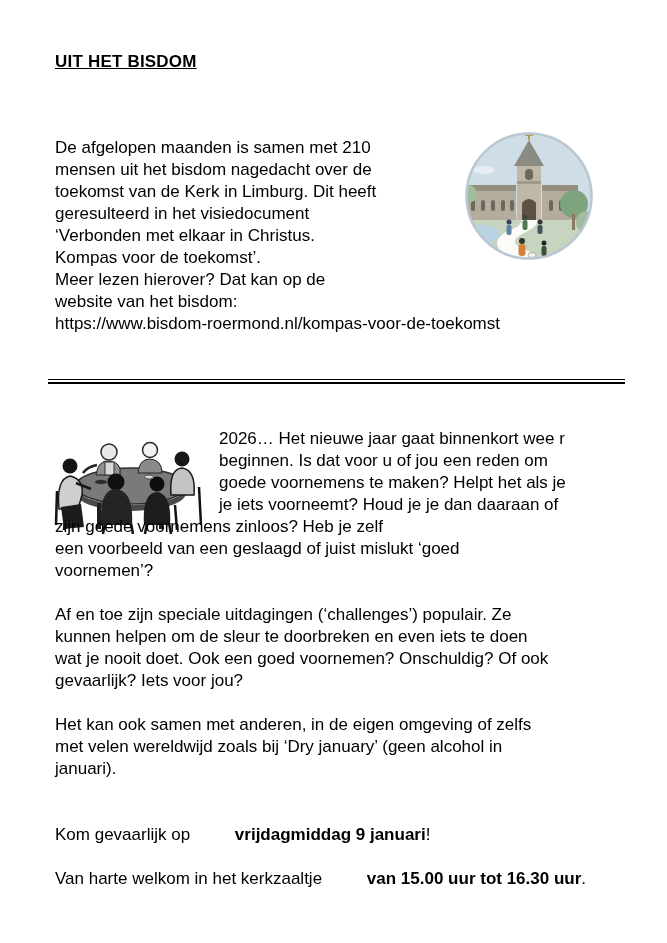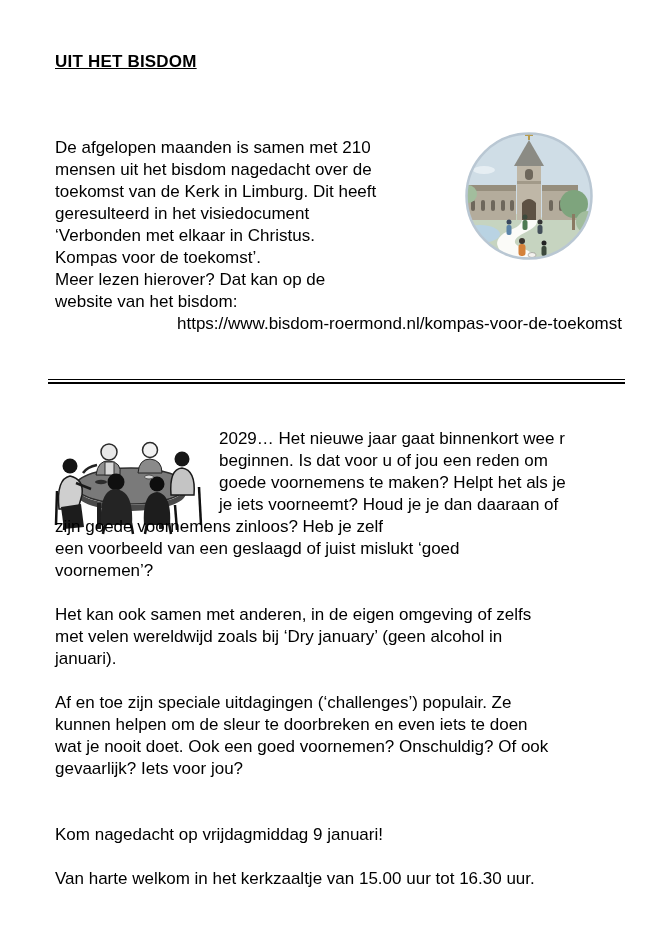--- a/index.html
+++ b/index.html
@@ -33,21 +33,21 @@
     letter-spacing: 0.2px;
   }
   .heading-2 {
     margin: 23px 0 22px 0;
   }
   .para {
     margin: 0 0 22px 0;
     white-space: pre-line;
   }
   .para::after { content: ""; display: block; clear: both; }
-  .url-line { display: block; text-align: right; }
+  .url-line { display: block; }
   .float-church {
     float: right;
     width: 134px;
     height: 134px;
     margin: -7px 26px 6px 12px;
   }
   .float-meeting {
     float: left;
     width: 152px;
     height: 98px;
@@ -60,21 +60,21 @@
     margin-left: -7px;
     margin-right: -3px;
   }
   .divider-top {
     border-color: #000000;
     margin-top: 22px;
     margin-bottom: 0;
   }
   .invite { margin: 0 0 16px 0; }
   .invite .tline { display: block; }
-  .invite b { font-weight: normal; }
+  .invite b { font-weight: bold; margin-left: 40px; }
   svg { display: block; }
 </style>
 </head>
 <body>
 
 <div class="page">
 
   <section>
     <h2 class="heading">UIT HET BISDOM</h2>
 
@@ -176,39 +176,39 @@
           <circle cx="129" cy="22" r="7.5" fill="#171717"></circle>
           <path d="M118,58 Q116,32 129,31 Q143,33 141,58 Z" fill="#c4c4c4" stroke="#1a1a1a" stroke-width="1.5"></path>
           <circle cx="63" cy="45" r="8.5" fill="#101010"></circle>
           <path d="M48,88 Q46,52 63,52 Q81,54 79,88 Z" fill="#242424"></path>
           <circle cx="104" cy="47" r="7.5" fill="#0e0e0e"></circle>
           <path d="M91,88 Q89,56 104,55 Q119,57 117,88 Z" fill="#1d1d1d"></path>
           <ellipse cx="48" cy="45" rx="6" ry="2.2" fill="#2c2c2c"></ellipse>
           <ellipse cx="96" cy="40" rx="4.5" ry="2" fill="#d8d8d8" stroke="#333333" stroke-width="0.8"></ellipse>
         </svg>
       </span>
-      <span>2029… Het nieuwe jaar gaat binnenkort wee r
+      <span>2026… Het nieuwe jaar gaat binnenkort wee r
 beginnen. Is dat voor u of jou een reden om
 goede voornemens te maken? Helpt het als je
 je iets voorneemt? Houd je je dan daaraan of
 zijn goede voornemens zinloos? Heb je zelf
 een voorbeeld van een geslaagd of juist mislukt ‘goed
 voornemen’?</span>
     </div>
 
-    <div class="para">Het kan ook samen met anderen, in de eigen omgeving of zelfs
-met velen wereldwijd zoals bij ‘Dry january’ (geen alcohol in
-januari).</div>
-
     <div class="para">Af en toe zijn speciale uitdagingen (‘challenges’) populair. Ze
 kunnen helpen om de sleur te doorbreken en even iets te doen
 wat je nooit doet. Ook een goed voornemen? Onschuldig? Of ook
 gevaarlijk? Iets voor jou?</div>
 
+    <div class="para">Het kan ook samen met anderen, in de eigen omgeving of zelfs
+met velen wereldwijd zoals bij ‘Dry january’ (geen alcohol in
+januari).</div>
+
     <div class="para invite">
-      <span class="tline"><span>Kom nagedacht op </span><b>vrijdagmiddag 9 januari</b><span>!</span></span>
+      <span class="tline"><span>Kom gevaarlijk op </span><b>vrijdagmiddag 9 januari</b><span>!</span></span>
       <span class="tline"><span>Van harte welkom in het kerkzaaltje </span><b>van 15.00 uur tot 16.30 uur</b><span>.</span></span>
       
     </div>
 
   </section>
 
 </div>
 
 </body></html>

